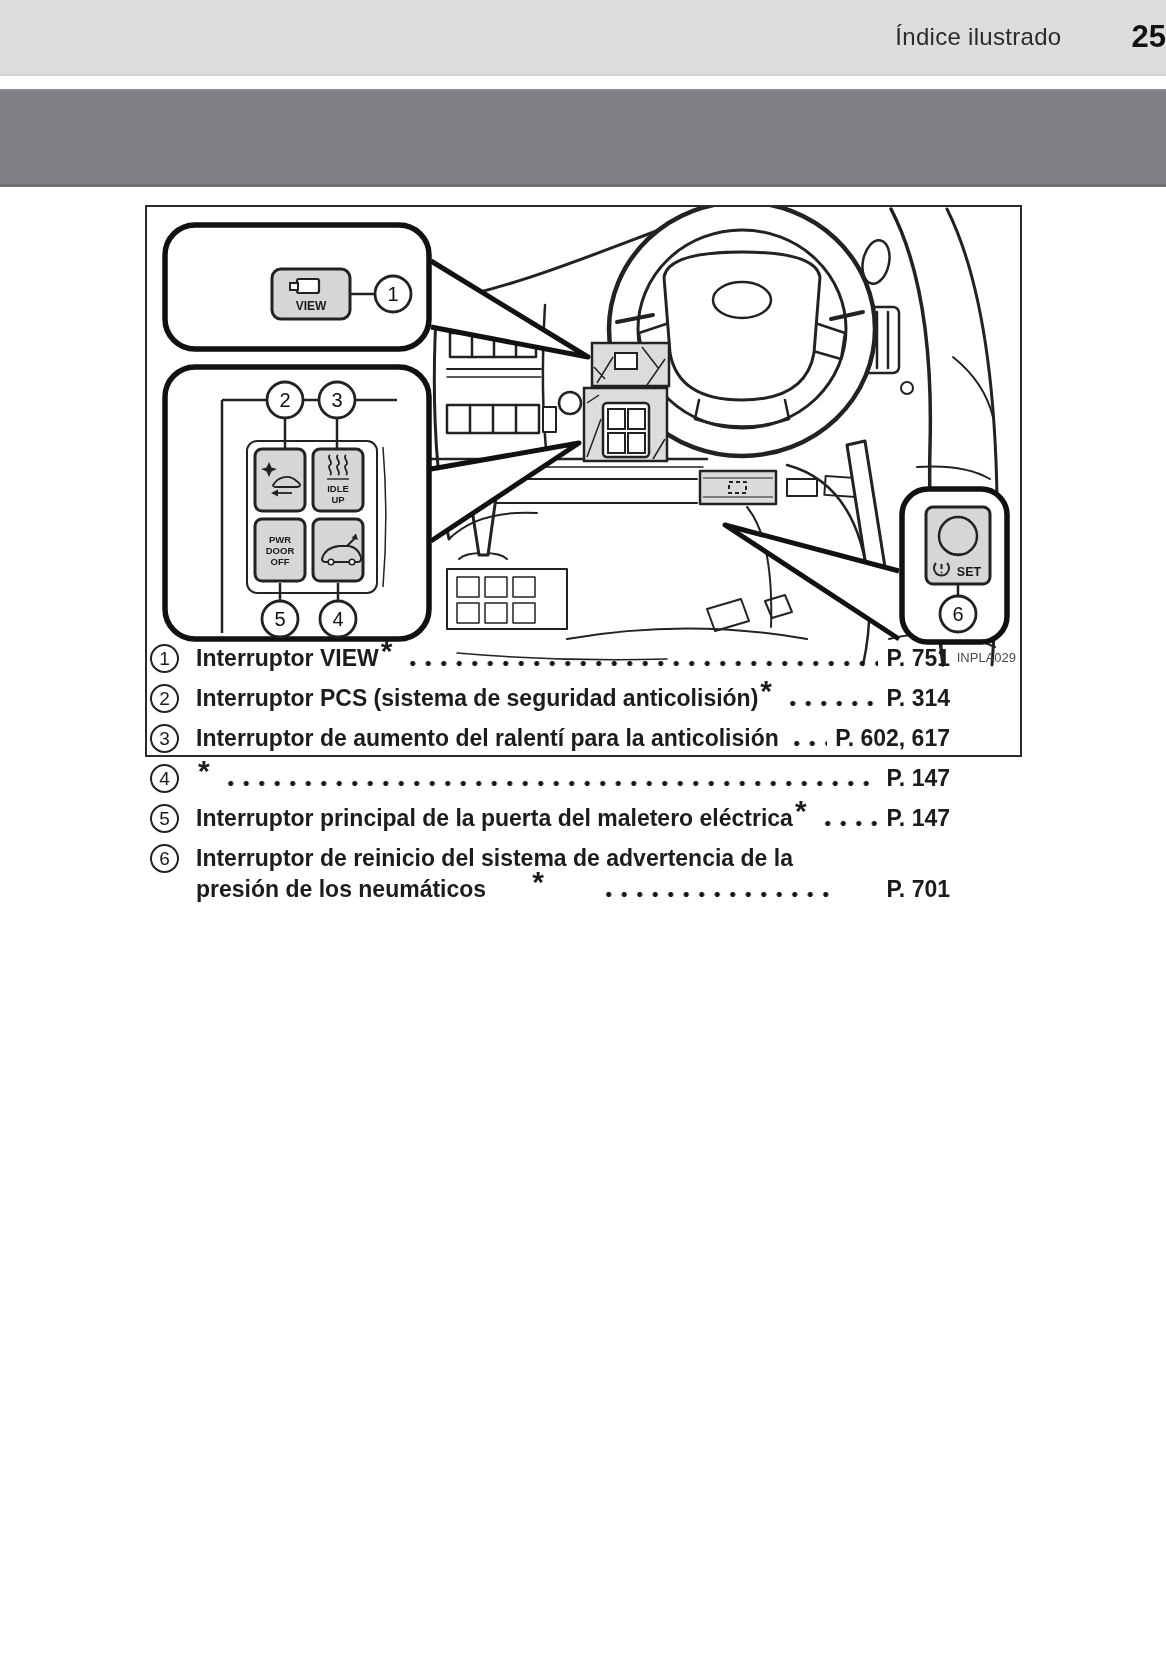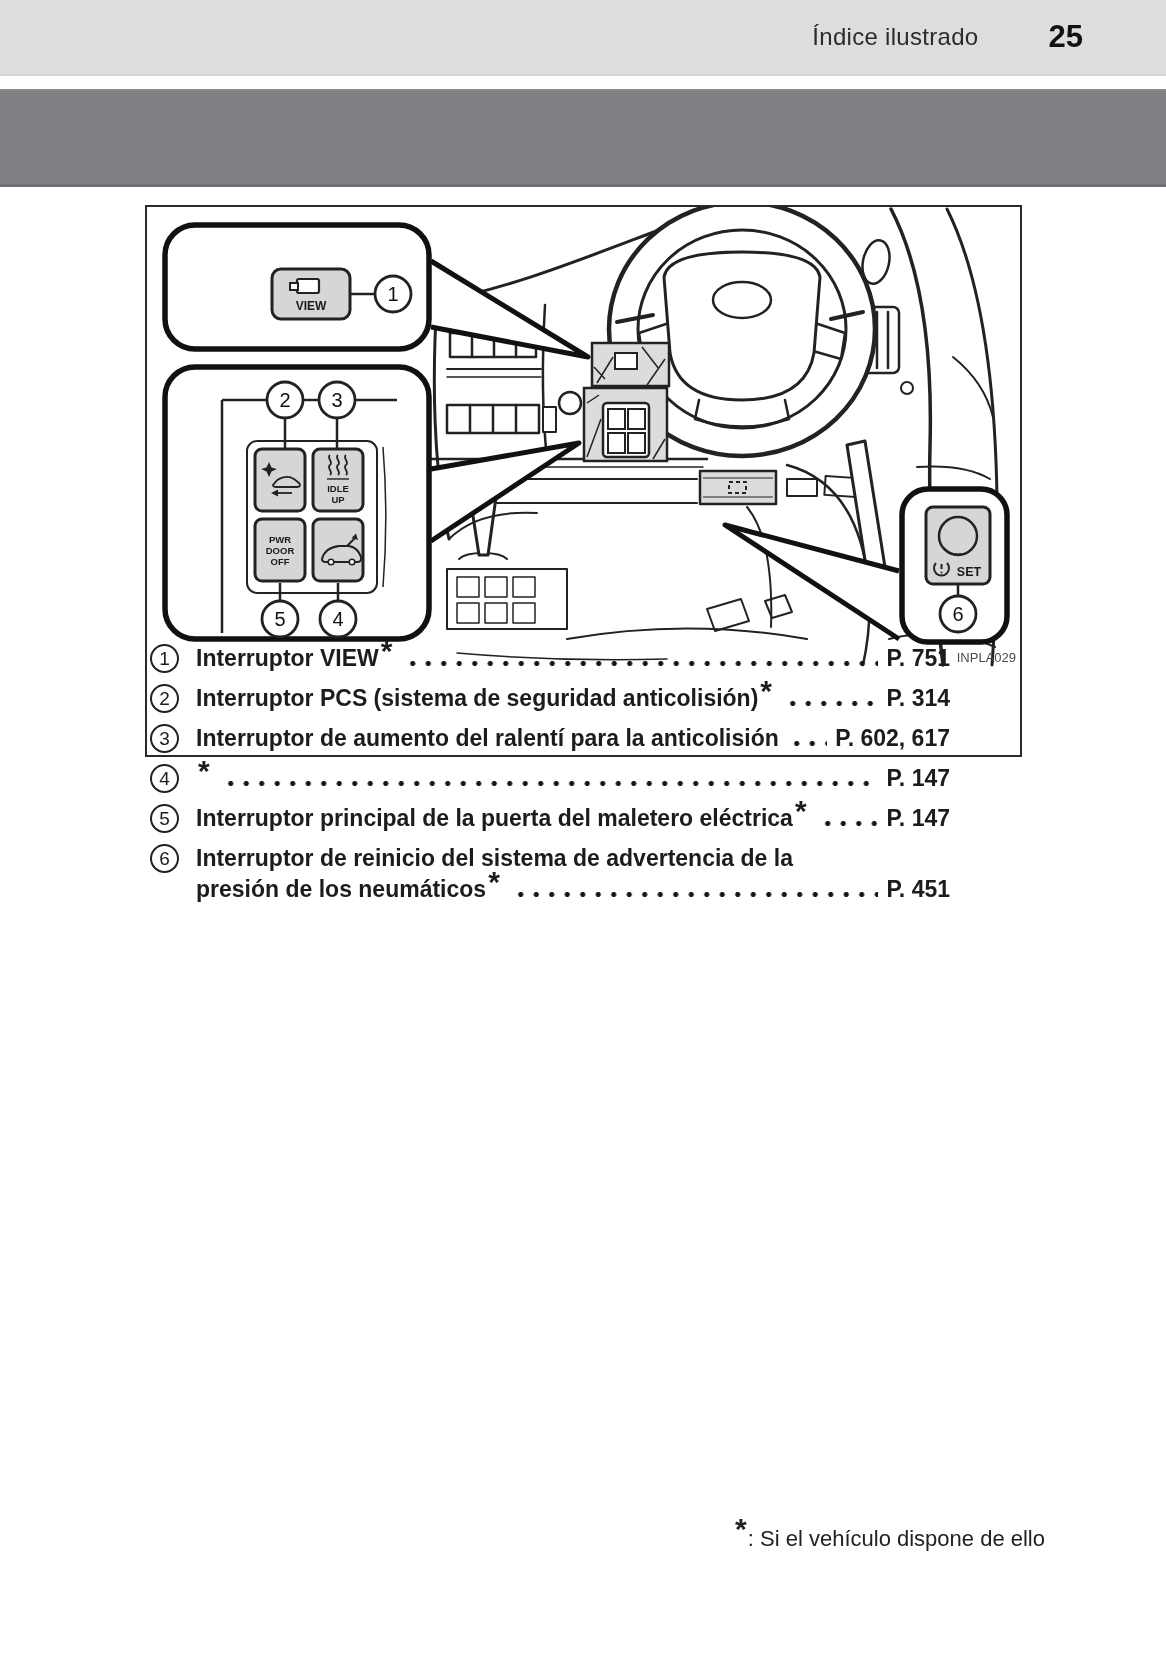--- a/index.html
+++ b/index.html
@@ -10,21 +10,21 @@
     background:#ffffff;
     font-family:"Liberation Sans", sans-serif;
     color:#1c1c1c;
     overflow:hidden;
   }
   
   .topbar{
     position:absolute;top:0;left:0;right:0;height:76px;
     background:#dcdddf;
     display:flex;align-items:center;justify-content:flex-end;
-    padding-right:83px;box-sizing:border-box;
+    box-sizing:border-box;
     border-bottom:2px solid #d2d3d6;
   }
   .topbar-title{font-size:24px;color:#2b2b2b;letter-spacing:.3px;}
   .topbar-num{font-size:31px;font-weight:bold;color:#111;margin-left:70px;}
   .banner{
     position:absolute;top:89px;left:0;right:0;height:93px;
     background:#7e8084;
     border-top:2px solid #8a8b8f;
     border-bottom:3px solid #6f7074;
   }
@@ -56,21 +56,21 @@
   .dots{
     flex:1 1 auto;min-width:18px;height:9px;align-self:flex-end;
     margin:0 8px 5px 6px;
     background-image:radial-gradient(circle,#151515 2.2px,transparent 2.9px);
     background-size:15.5px 9px;background-repeat:repeat-x;background-position:4px 0px;
   }
   .pref{flex:0 0 auto;font-weight:bold;}
   .block6{flex:1 1 auto;}
   .line1{font-size:23px;font-weight:bold;line-height:29px;white-space:nowrap;}
   .line2{display:flex;align-items:center;height:30px;margin-top:1px;
-         font-size:23px;font-weight:bold;white-space:nowrap;}
+         font-size:23px;font-weight:bold;white-space:nowrap;gap:44px;}
   
   .footnote{
     position:absolute;top:1512px;right:121px;
     font-size:22px;color:#222;white-space:nowrap;
   }
   .footnote .fn-ast{font-size:30px;font-weight:bold;vertical-align:7px;margin-right:1px;}
 </style>
 </head>
 <body>
 
@@ -317,24 +317,21 @@
     </div>
 
     <div class="row6">
       <span class="num">6</span>
       <span class="block6">
         <div class="line1">Interruptor de reinicio del sistema de advertencia de la</div>
         <div class="line2">
           <span class="lbl">presión de los neumáticos</span>
           <span class="ast">*</span>
           <span class="dots"></span>
-          <span class="pref">P. 451</span>
+          <span class="pref">P. 701</span>
         </div>
       </span>
     </div>
 
   </div>
 
-  <div class="footnote">
-    <span class="fn-ast">*</span><span>: Si el vehículo dispone de ello</span>
-  </div>
 
 </div>
 
 </body></html>

